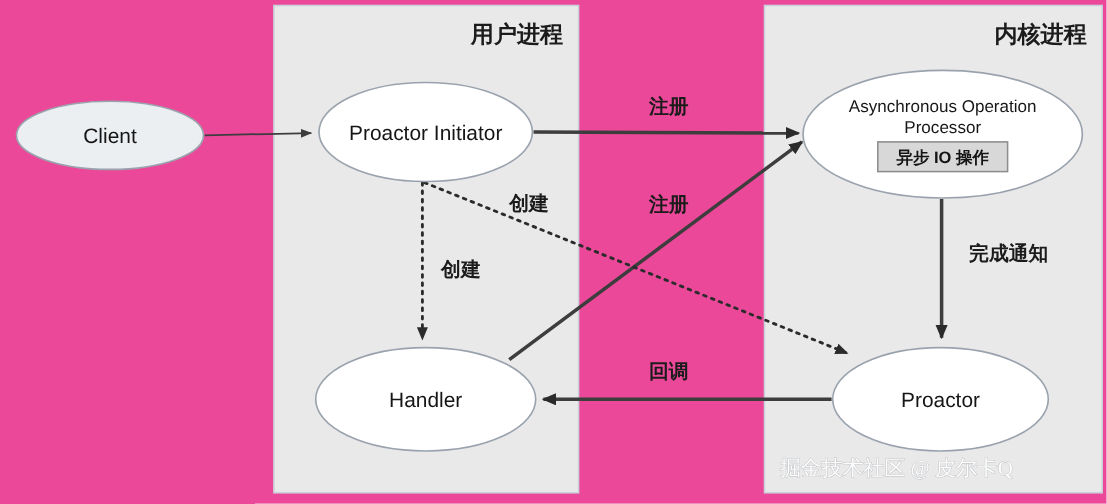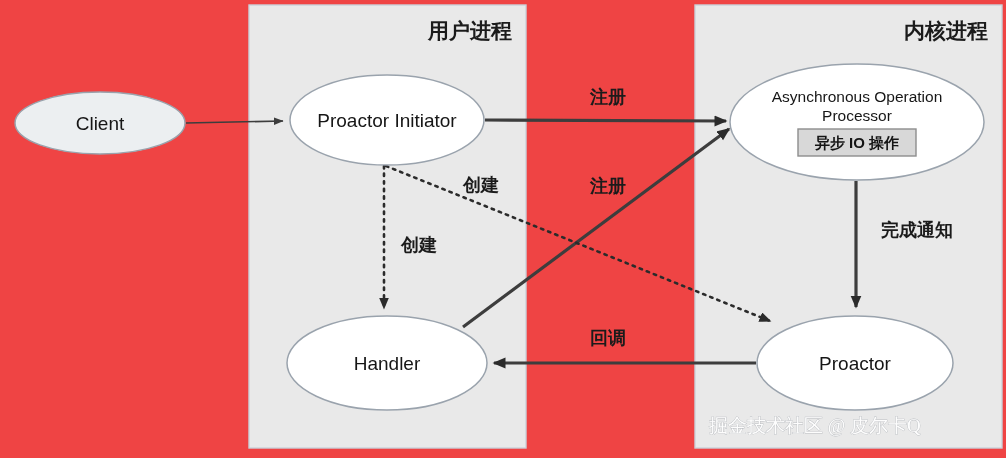--- a/index.html
+++ b/index.html
@@ -7,21 +7,21 @@
     padding: 0;
     background: #ffffff;
   }
   body {
     font-family: "Liberation Sans", "DejaVu Sans", sans-serif;
   }
   #stage {
     position: relative;
     width: 1006px;
     height: 458px;
-    background: #ef4444;
+    background: #ec4899;
     overflow: hidden;
   }
   #diagram-svg {
     position: absolute;
     top: 0;
     left: 0;
     width: 1006px;
     height: 458px;
   }
   .panel-rect {

